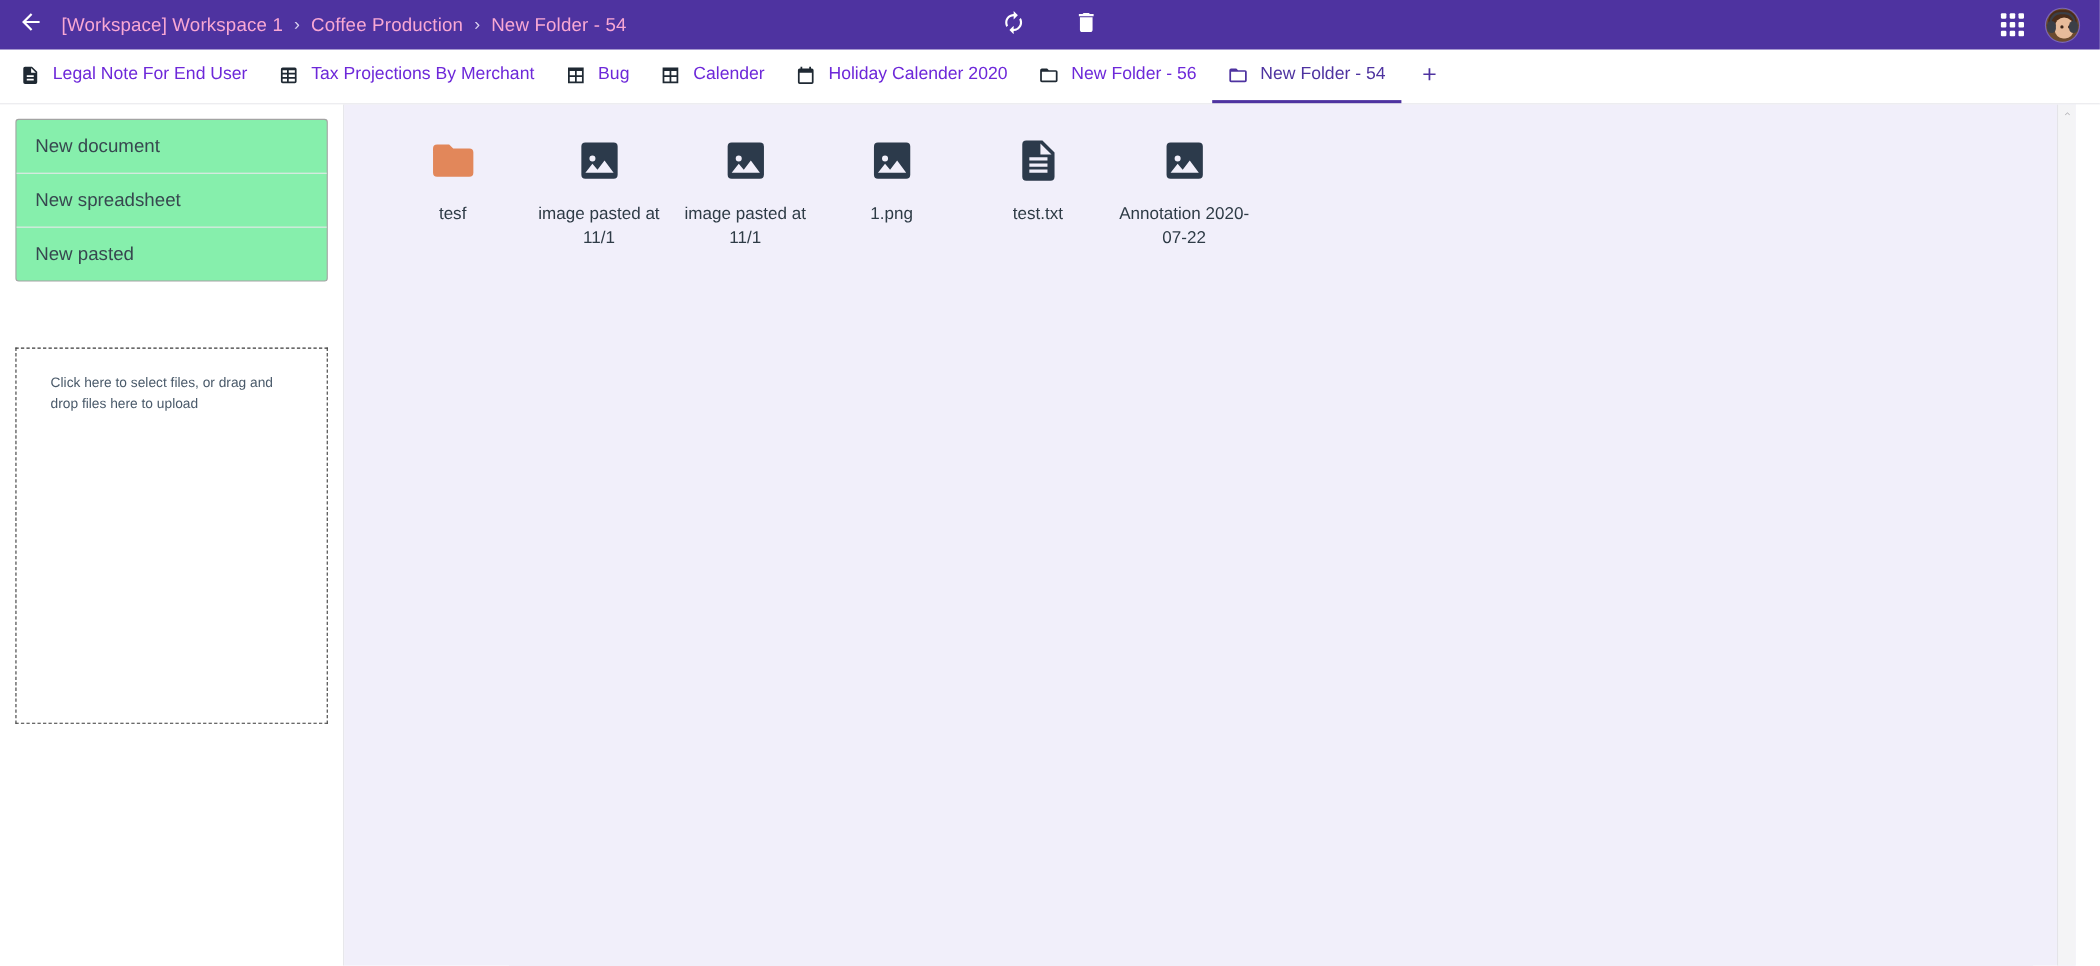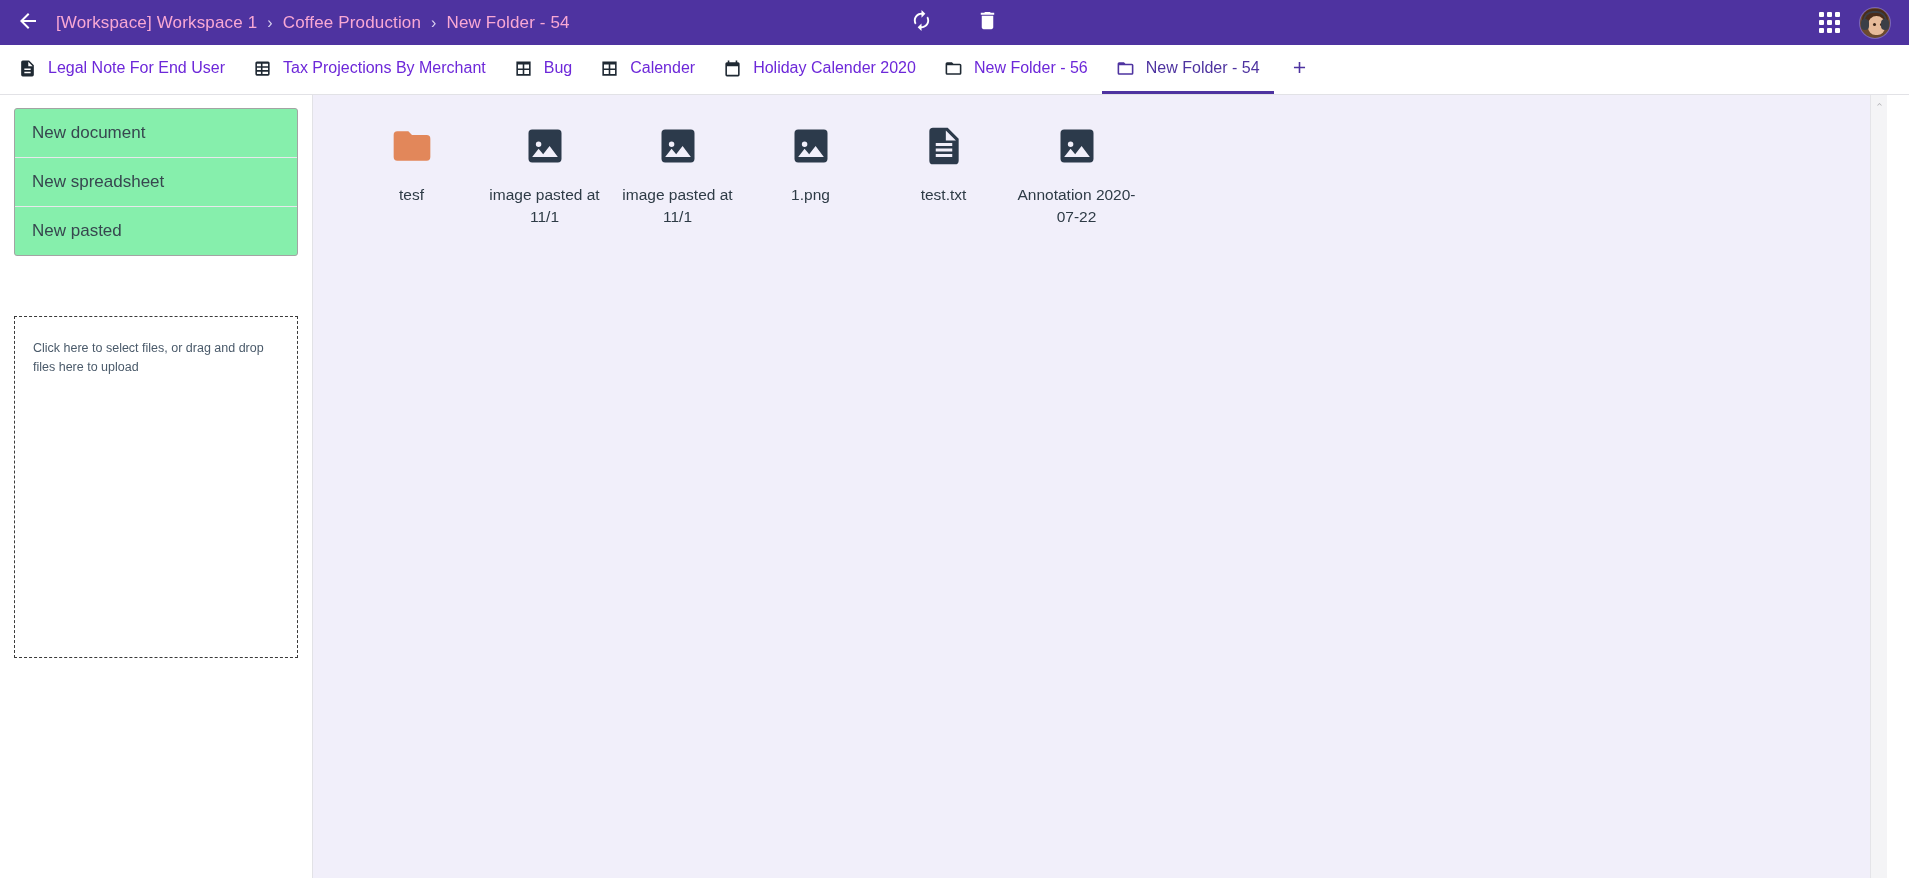--- a/index.html
+++ b/index.html
@@ -155,21 +155,21 @@
     color: #37474f;
     border-bottom: 1px solid #e8e8ec;
     cursor: pointer;
   }
   .create-menu-item:last-child { border-bottom: none; }
 
   #upload-dropzone {
     margin-top: 60px;
     height: 342px;
     border: 1.5px dashed #3a3a3a;
-    padding: 22px 18px;
+    padding: 22px 31px;
     cursor: pointer;
     background: #ffffff;
   }
   #upload-dropzone-text {
     font-size: 12.5px;
     line-height: 1.55;
     color: #4a5a6a;
   }
 
   

